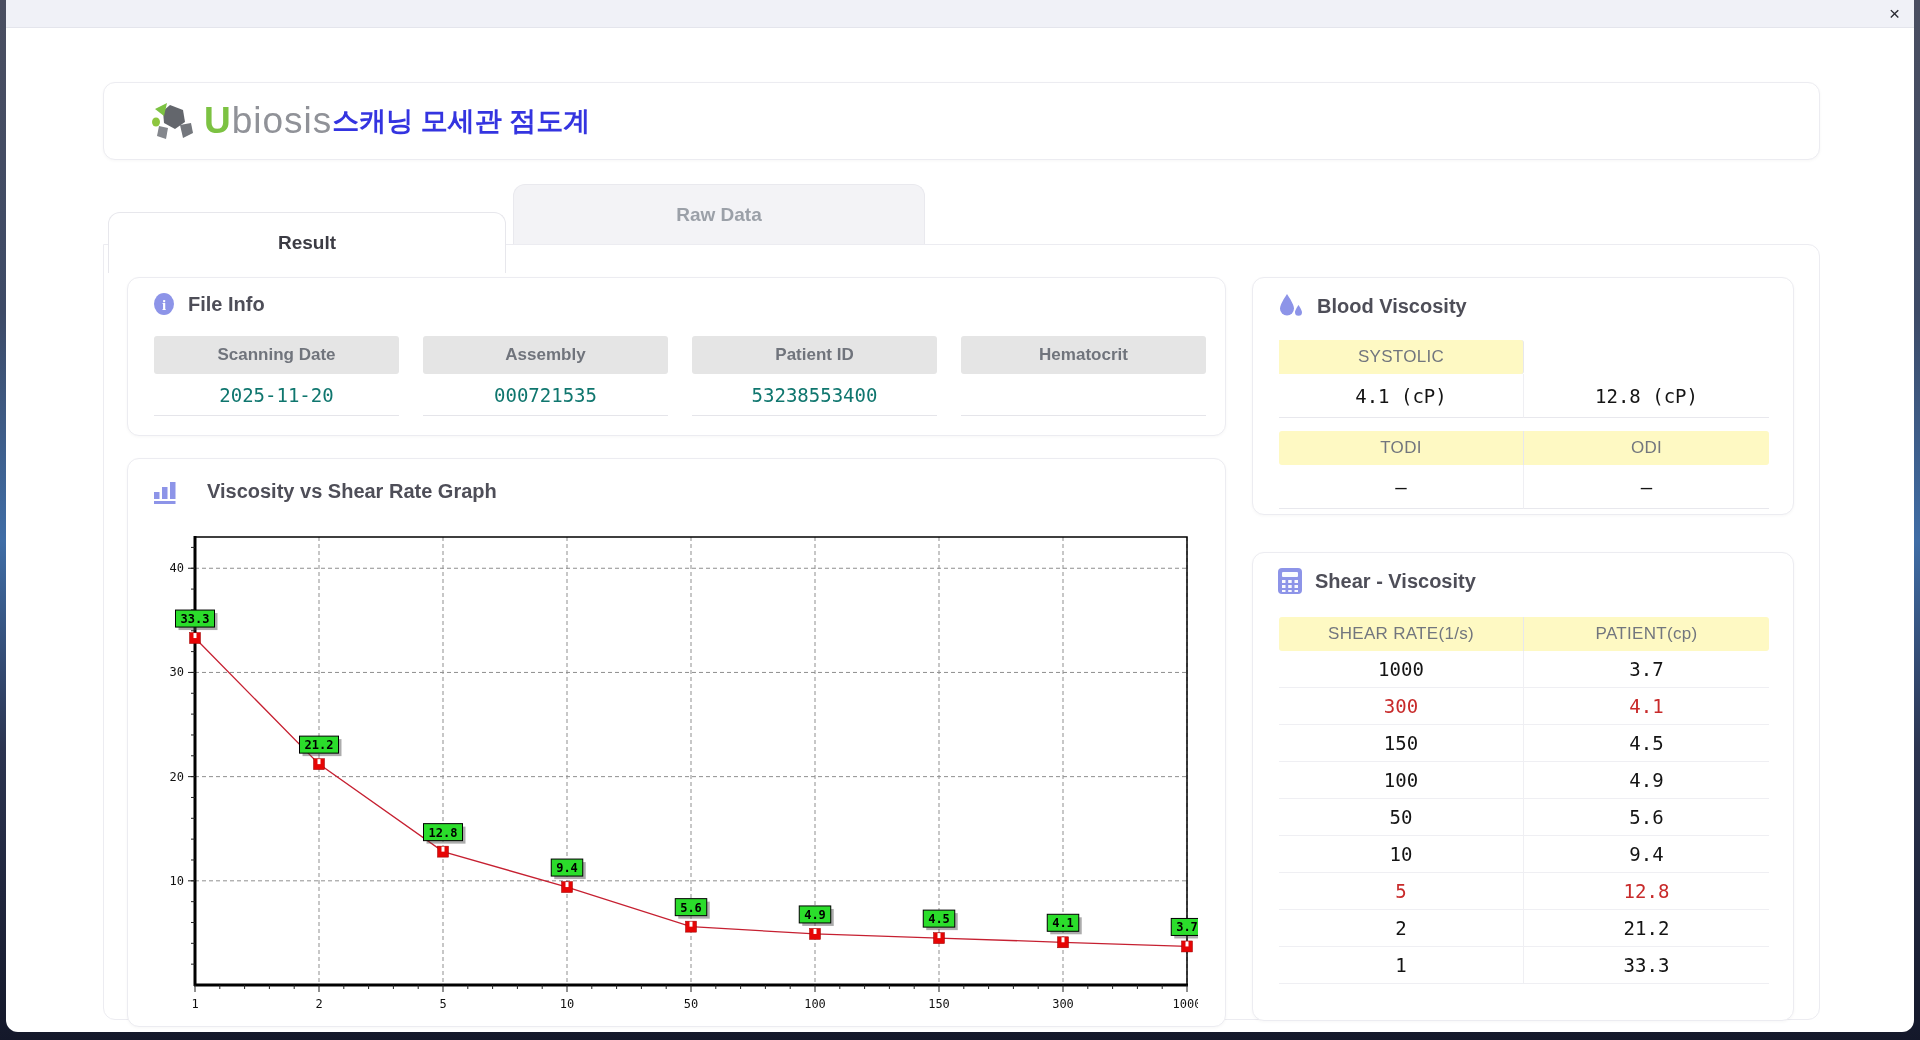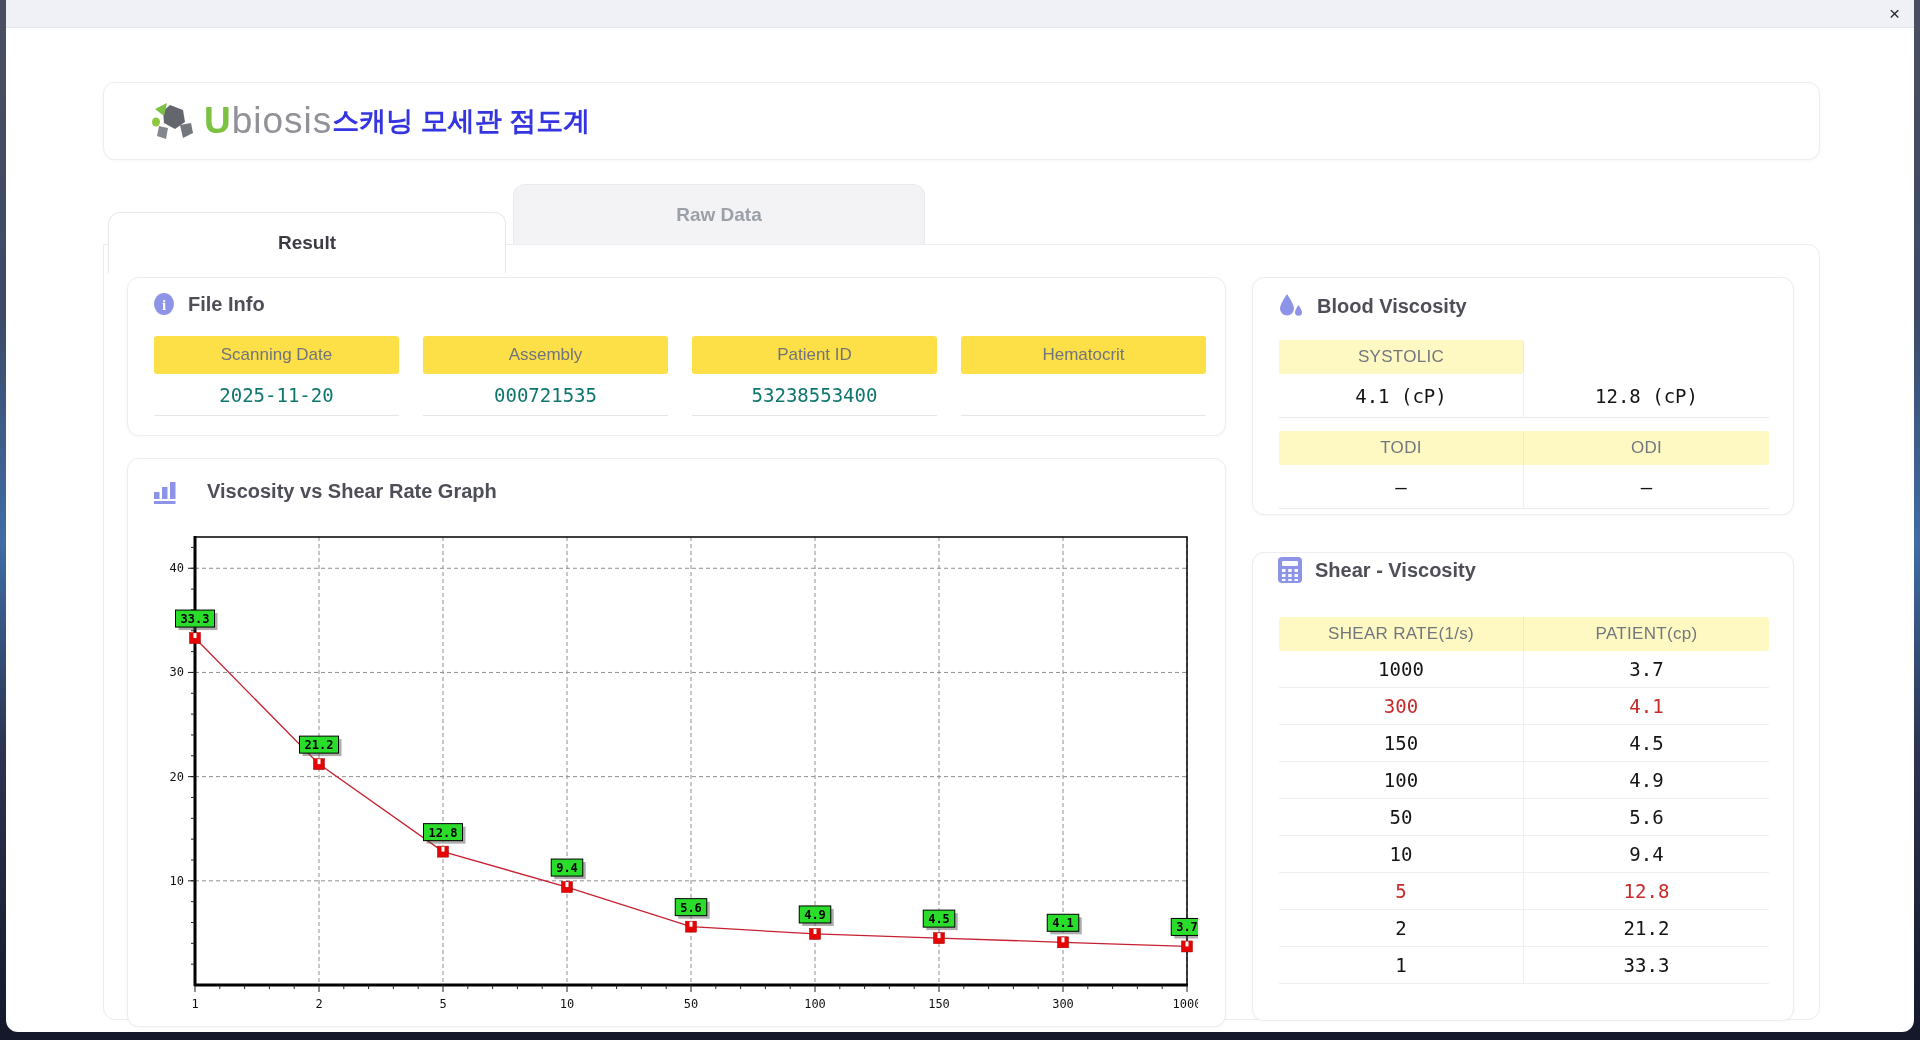--- a/index.html
+++ b/index.html
@@ -32,22 +32,22 @@
     background:#fff; border:1px solid #ececf1; border-radius:0 12px 12px 12px; z-index:2; }
   .panel-inner { position:relative; width:100%; height:100%; }
   
   .section-title { position:absolute; display:flex; align-items:center; gap:12px;
     font-size:20px; font-weight:bold; color:#4e4e58; }
   .icon-badge { display:inline-flex; align-items:center; justify-content:center; }
   
   .file-card { left:23px; top:32px; width:1099px; height:159px; }
   .fields { position:absolute; left:26px; top:58px; display:grid;
     grid-template-columns:repeat(4,245px); column-gap:24px; }
-  .cell-head { height:38px; line-height:38px; text-align:center; background:#fde047;
-    color:#70747c; font-size:17px; border-radius:3px; }
+  .cell-head { height:38px; line-height:38px; text-align:center; background:#e5e5e5;
+    color:#70747c; font-size:17px; border-radius:3px;font-weight:bold; }
   .cell-val { height:42px; line-height:42px; text-align:center; font-size:19px;
     font-family:"DejaVu Sans Mono", monospace; color:#0f766e; border-bottom:1px solid #e5e5ea; }
   
   .graph-card { left:23px; top:213px; width:1099px; height:569px; }
   #chart-svg { position:absolute; left:30px; top:56px; }
   .grid { stroke:#8f8f8f; stroke-width:1; stroke-dasharray:4 3; }
   .plot-border { fill:none; stroke:#000; stroke-width:1.5; }
   .axis { stroke:#000; stroke-width:3; }
   .tick { stroke:#222; stroke-width:1; }
   .ylab { font:12px "DejaVu Sans Mono", monospace; fill:#111; text-anchor:end; }
@@ -322,21 +322,21 @@
           <div>ODI</div>
         </div>
         <div class="row2 bv-val">
           <div>–</div>
           <div>–</div>
         </div>
       </div>
     </div>
 
     <div class="card shear-card">
-      <div class="section-title" style="left:24px; top:3px;justify-content:space-between;">
+      <div class="section-title" style="left:24px; top:14px;justify-content:space-between;">
         <span class="icon-badge">
           <svg width="26" height="28" viewBox="0 0 26 28">
             <rect x="1" y="1" width="24" height="26" rx="4" fill="#8d94e8"></rect>
             <rect x="5" y="5" width="16" height="5" rx="1" fill="#ffffff" opacity="0.95"></rect>
             <g fill="#ffffff" opacity="0.95">
               <rect x="5" y="13" width="3.5" height="3"></rect>
                   <rect x="11.2" y="13" width="3.5" height="3"></rect>
                   <rect x="17.5" y="13" width="3.5" height="3"></rect>
               <rect x="5" y="18" width="3.5" height="3"></rect>
                   <rect x="11.2" y="18" width="3.5" height="3"></rect>

